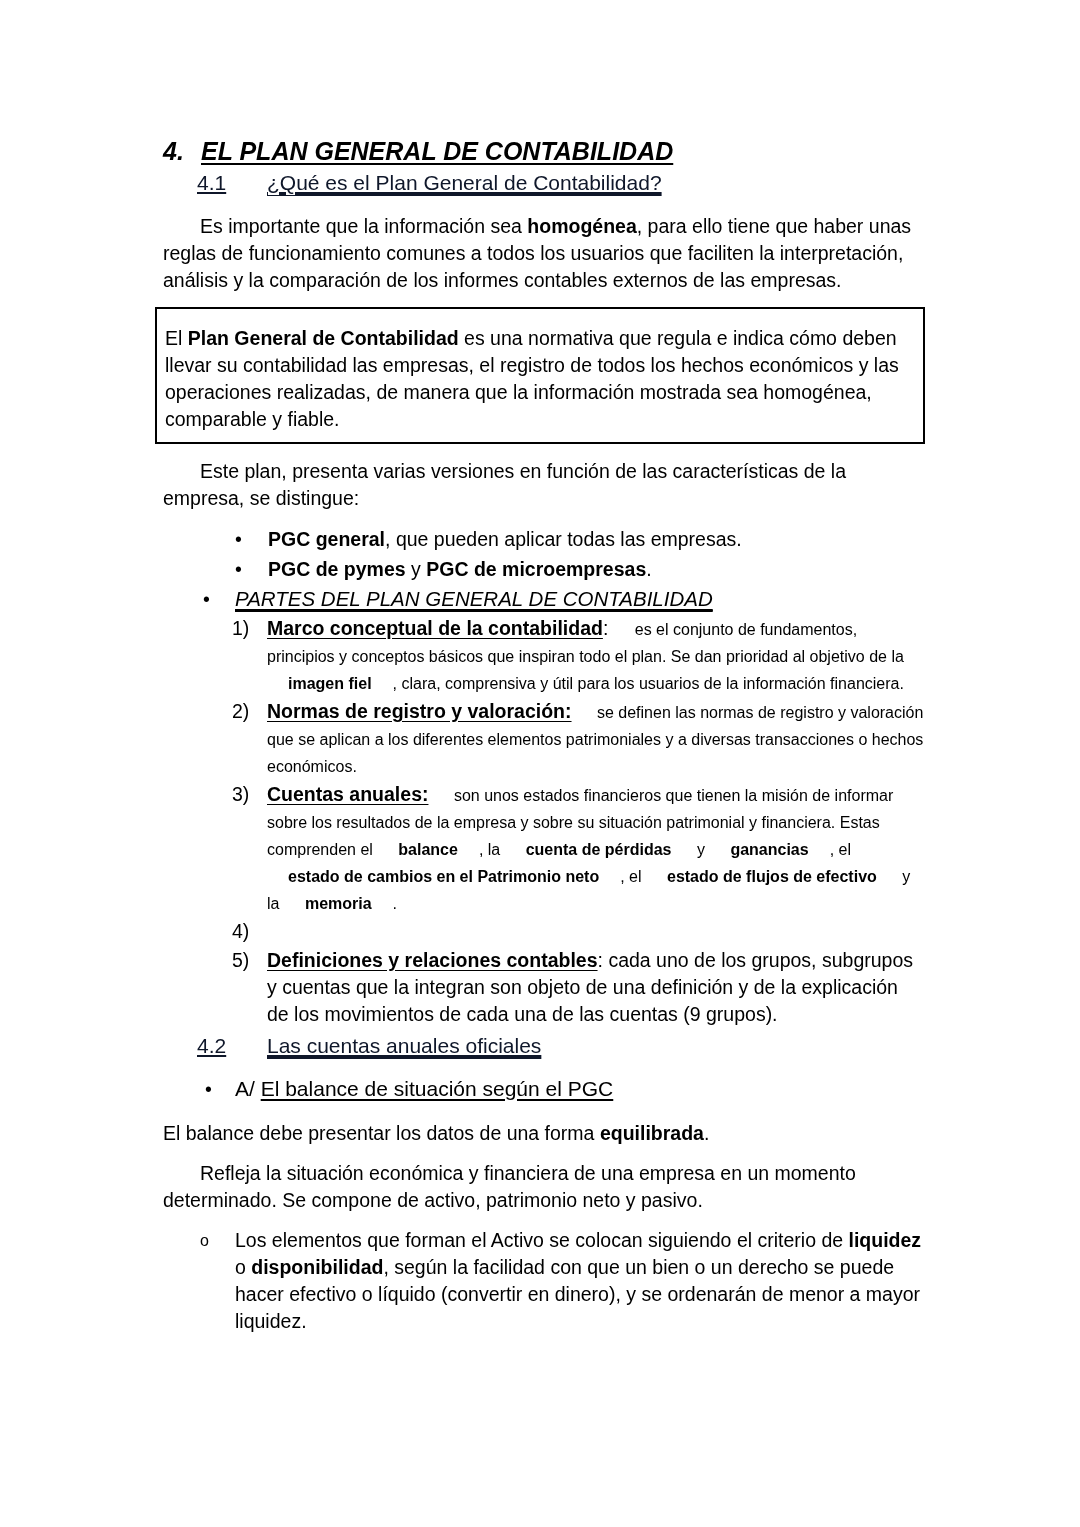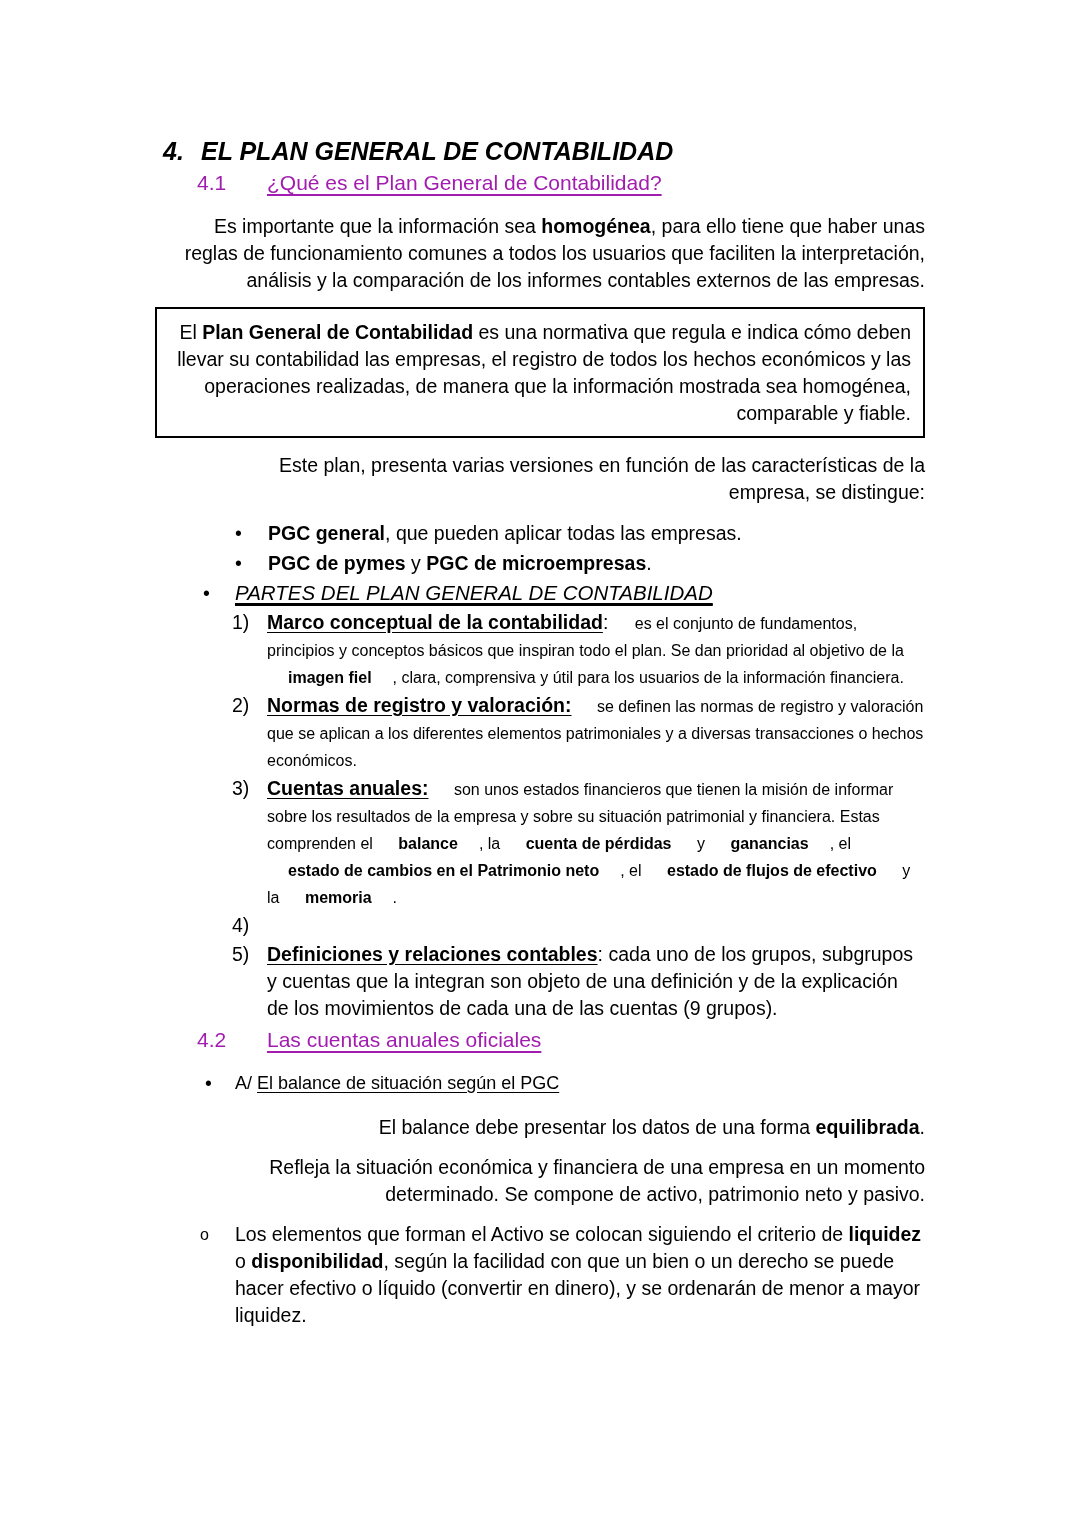--- a/index.html
+++ b/index.html
@@ -8,47 +8,47 @@
     font-family:"Liberation Sans","DejaVu Sans",sans-serif;
     color:#000;
     -webkit-font-smoothing:antialiased;
   }
   .page{position:relative;width:1080px;height:1527px;overflow:hidden;background:#fff;}
   .content{position:absolute;left:163px;top:136px;width:762px;}
 
   
   .doc-title{display:flex;font-size:25px;font-weight:700;font-style:italic;line-height:30px;margin:0 0 4px 0;}
   .t-num{width:38px;flex-shrink:0;}
-  .t-text{text-decoration-thickness:2px;text-underline-offset:3px;}
+  .t-text{text-decoration:underline;text-decoration-thickness:2px;text-underline-offset:3px;}
 
   
-  .sec-h{display:flex;font-size:21px;line-height:26px;color:#a21caf;margin:0 0 17px 0;}
+  .sec-h{display:flex;font-size:21px;line-height:26px;color:#0f172a;margin:0 0 17px 0;text-decoration:underline;}
   .s-num{margin-left:34px;width:70px;flex-shrink:0;}
   .s-text{text-decoration:underline;text-underline-offset:4px;}
   .h42{margin-top:5px;margin-bottom:16px;align-items:center;}
 
   
-  p.body{font-size:19.5px;line-height:27px;margin:0 0 13px 0;text-align:right;}
+  p.body{font-size:19.5px;line-height:27px;margin:0 0 13px 0;}
   .indent{text-indent:37px;}
 
   
-  .def-box{border:2px solid #000;margin:0 0 14px -8px;padding:10px 12px 9px 8px;}
+  .def-box{border:2px solid #000;margin:0 0 14px -8px;padding:16px 12px 9px 8px;}
   .def-box p{margin:0;}
 
   
   .brow{display:flex;font-size:19.5px;line-height:28px;margin:0 0 2px 0;}
   .marker{flex-shrink:0;}
   .lvl2{padding-left:72px;}
   .lvl2 .marker{width:33px;}
   .lvl1{padding-left:40px;}
   .lvl1 .marker{width:32px;}
   .partes{font-size:20.5px;font-style:italic;text-decoration:underline;text-underline-offset:4px;}
   .balance{padding-left:42px;margin-bottom:17px;margin-top:3px;}
   .balance .marker{width:30px;}
-  .balance .btext{font-size:18px;}
+  .balance .btext{font-size:21px;}
   .circ{padding-left:37px;line-height:27px;}
   .circ .marker{width:35px;font-size:16px;line-height:27px;}
   .btext{flex:1;}
 
   .nrow{display:flex;font-size:19.5px;line-height:27px;padding-left:69px;margin:0 0 2px 0;}
   .nlabel{width:35px;flex-shrink:0;}
   .ntext{flex:1;}
 
   
   .seg.b{font-weight:700;}

